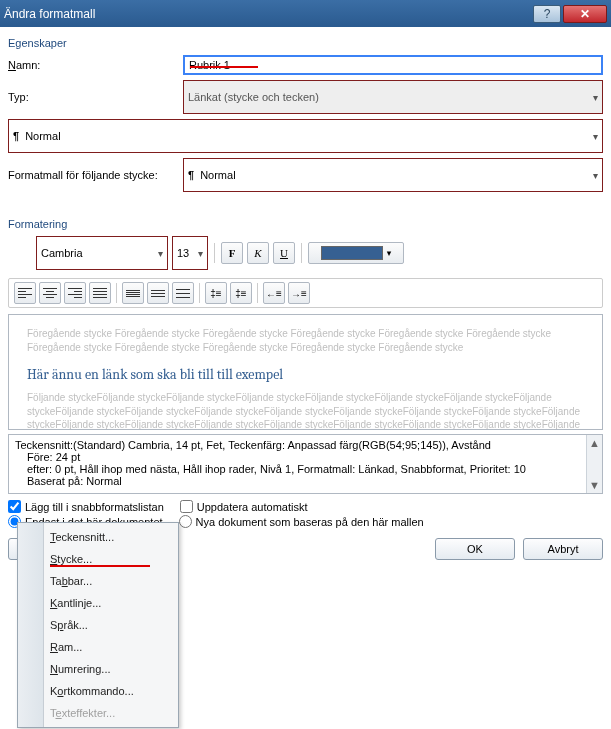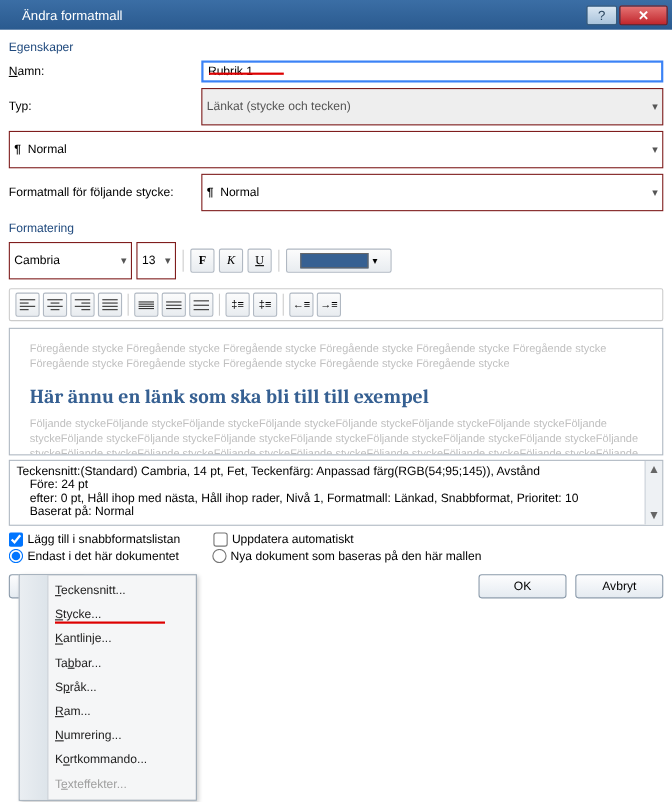--- a/index.html
+++ b/index.html
@@ -1,19 +1,19 @@
 <!DOCTYPE html>
 <html><head>
 <meta charset="utf-8">
 <style>
 * { box-sizing: border-box; margin: 0; padding: 0; font-family: "Segoe UI", Tahoma, sans-serif; font-size: 11px; }
 body { background: #fff; width: 611px; height: 729px; overflow: hidden; }
 
 
-.titlebar { height: 27px; background: linear-gradient(#3b6ea5, #2a5a8f); display: flex; align-items: center; padding: 0 4px 0 20px; color: #fff; }
+.titlebar { height: 27px; background: linear-gradient(#3b6ea5, #2a5a8f); display: flex; align-items: center; padding: 0 4px 0 4px; color: #fff; }
 .titlebar-title { flex: 1; font-size: 12px; }
 .titlebar-buttons { display: flex; gap: 2px; }
 .tb-btn { width: 28px; height: 18px; border: 1px solid #3a5c7a; border-radius: 2px; background: linear-gradient(#d9e6f2,#a9c3db); color: #2b4761; display: flex; align-items: center; justify-content: center; font-size: 12px; line-height: 1; }
 .tb-btn.close { background: linear-gradient(#e57373,#c1272d); color: #fff; border-color: #7a1a1a; font-weight: bold; width: 44px; }
 
 
 .content { padding: 6px 8px; }
 .section-label { color: #1f497d; margin: 4px 0 6px 0; font-size: 11px; }
 
 .row { display: flex; align-items: center; margin-bottom: 5px; }
@@ -26,21 +26,21 @@
 .select.disabled { background: #eee; color: #555; }
 .paragraph-mark { font-weight: bold; color: #000; margin-right: 6px; }
 
 .redline1 { position: absolute; top: 66px; left: 190px; width: 68px; height: 2px; background: #d00; }
 
 .name-input { flex: 1; }
 .full-select { flex: 1; }
 
 
 .fmt-row { display: flex; align-items: center; gap: 4px; margin: 6px 0 8px 0; }
-.font-select { width: 112px; }
+.font-select { width: 132px; margin-left: 28px; }
 .size-select { width: 36px; }
 .sep { width: 1px; height: 20px; background: #ccc; margin: 0 2px; }
 .icon-btn { width: 22px; height: 22px; border: 1px solid #b0b8c2; background: linear-gradient(#fcfcfc,#e8ecf0); display: flex; align-items: center; justify-content: center; border-radius: 2px; font-size: 11px; }
 .bold { font-weight: bold; font-family: "Times New Roman", serif; }
 .italic { font-style: italic; font-family: "Times New Roman", serif; }
 .underline { text-decoration: underline; font-family: "Times New Roman", serif; }
 .color-btn { width: 96px; display: flex; align-items: center; padding: 2px; gap: 4px; }
 .color-swatch { width: 62px; height: 14px; background: #366092; border: 1px solid #666; }
 
 
@@ -48,28 +48,28 @@
 
 
 .align-lines { display: flex; flex-direction: column; gap: 2px; width: 14px; }
 .al { height: 1px; background: #333; }
 .al.w60 { width: 60%; } .al.w100 { width: 100%; }
 .al.center { margin: 0 auto; } .al.right { margin-left: auto; }
 
 
 .preview { border: 1px solid #b0b8c2; height: 116px; padding: 12px 18px 6px 18px; overflow: hidden; background: #fff; }
 .prev-gray { color: #bfbfbf; font-size: 10px; line-height: 1.35; }
-.prev-heading { color: #366092; font-family: Cambria, Georgia, serif; font-size: 18px; font-weight: bold; margin: 12px 0 8px 0; }
+.prev-heading { color: #366092; font-family: Cambria, Georgia, serif; font-size: 14px; font-weight: normal; margin: 12px 0 8px 0; }
 
 
 .infobox { border: 1px solid #b0b8c2; padding: 4px 6px 4px 6px; margin-top: 4px; position: relative; height: 60px; overflow: hidden; }
 .infobox .sbar { position: absolute; right: 0; top: 0; bottom: 0; width: 16px; background: #eef1f4; border-left: 1px solid #ccd3da; display: flex; flex-direction: column; justify-content: space-between; align-items: center; padding: 2px 0; font-size: 8px; color: #666; }
 
 
-.check-row { display: flex; align-items: center; gap: 30px; margin-top: 6px; }
+.check-row { display: flex; align-items: center; gap: 16px; margin-top: 6px; }
 .chk, .rad { display: flex; align-items: center; gap: 4px; }
 .chk input, .rad input { width: 13px; height: 13px; }
 
 
 .btn-row { display: flex; align-items: center; margin-top: 10px; gap: 8px; }
 .btn { min-width: 70px; height: 22px; border: 1px solid #8a9aaa; border-radius: 3px; background: linear-gradient(#fdfdfe,#e5ebf1); display: flex; align-items: center; justify-content: center; padding: 0 10px; }
 .btn.drop::after { content: " ▾"; font-size: 9px; margin-left: 4px; }
 
 
 .menu { position: absolute; top: 522px; left: 17px; width: 162px; background: #f5f6f7; border: 1px solid #9aa7b3; box-shadow: 2px 2px 4px rgba(0,0,0,0.2); }
@@ -115,21 +115,21 @@
   </div>
 
   <div class="row">
     <label>Formatmall för följande stycke:</label>
     <div class="select full-select">
         <span class="paragraph-mark">¶</span>
         <span>Normal</span>
       </div>
   </div>
 
-  <div class="section-label" style="margin-top:10px">Formatering</div>
+  <div class="section-label" style="margin-top:26px">Formatering</div>
 
   <div class="fmt-row">
     <div class="select font-select">
         <span>Cambria</span>
       </div>
     <div class="select size-select">
         <span>13</span>
       </div>
     <div class="sep"></div>
     <div class="icon-btn bold">F</div>
@@ -262,22 +262,22 @@
     <div class="btn" style="min-width:80px">Avbryt</div>
   </div>
 
 </div>
 
 <div class="menu">
   <div class="menu-strip"></div>
   <ul>
     <li><u>T</u>eckensnitt...</li>
     <li><u>S</u>tycke...</li>
+    <li>Ta<u>b</u>bar...</li>
     <li><u>K</u>antlinje...</li>
-    <li>Ta<u>b</u>bar...</li>
     <li>S<u>p</u>råk...</li>
     <li><u>R</u>am...</li>
     <li><u>N</u>umrering...</li>
     <li>K<u>o</u>rtkommando...</li>
     <li class="disabled">T<u>e</u>xteffekter...</li>
   </ul>
   <div class="redline2"></div>
 </div>
 
 </body></html>

